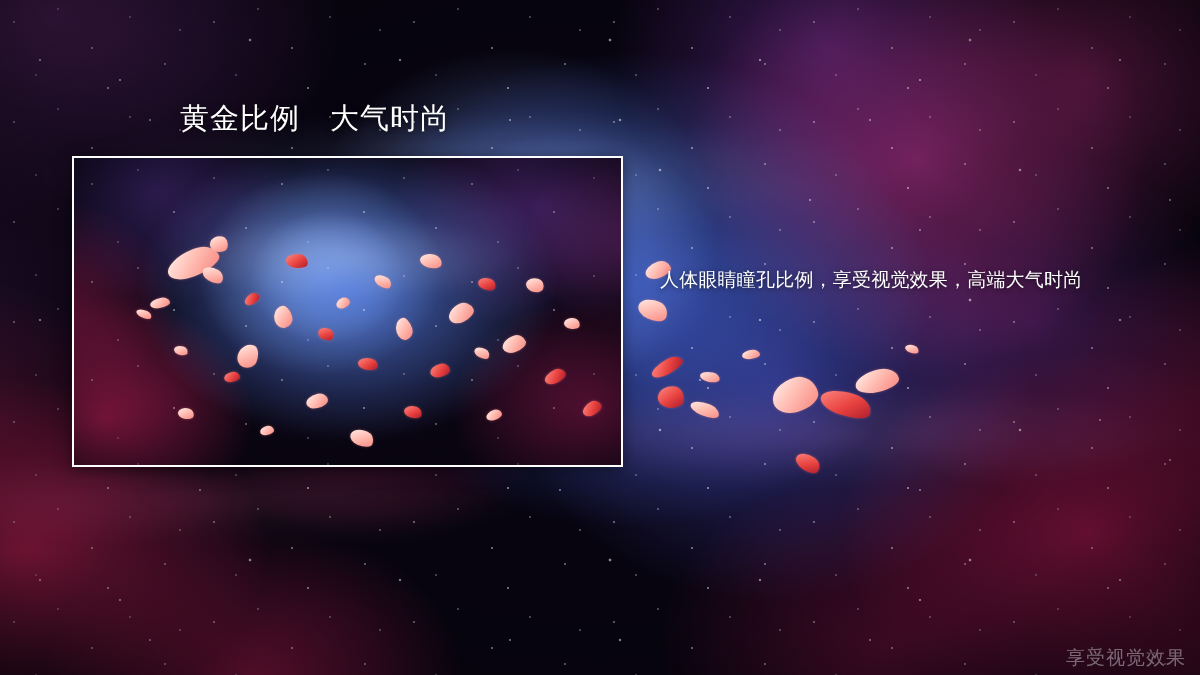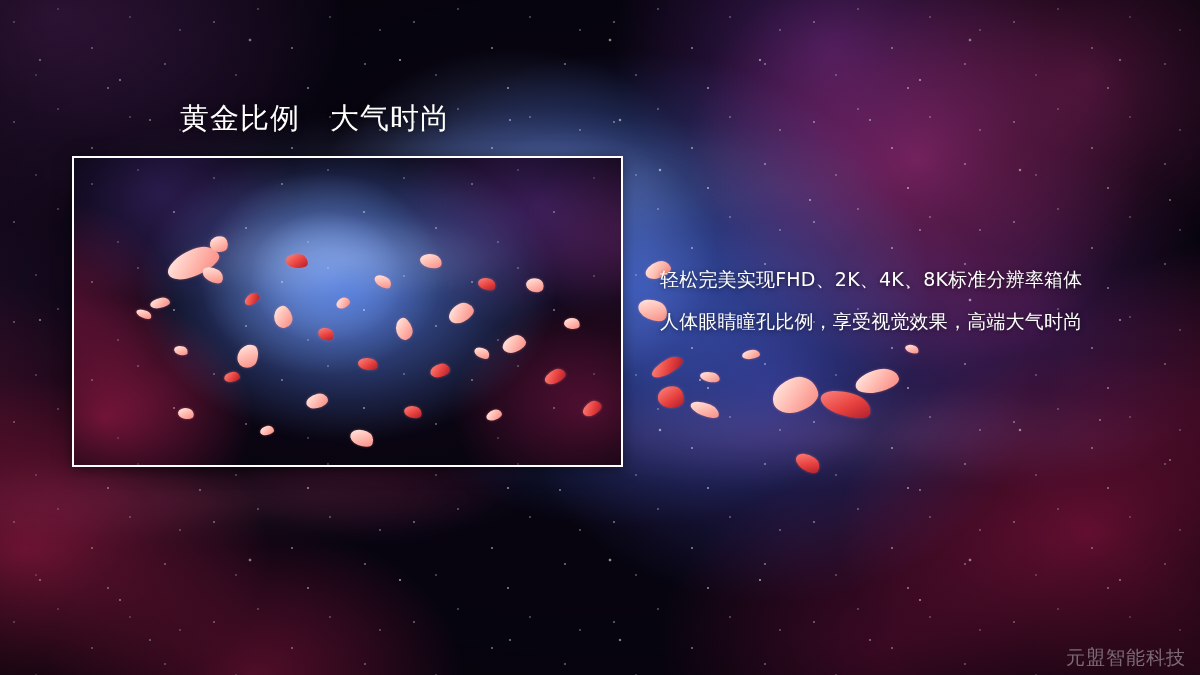--- a/index.html
+++ b/index.html
@@ -294,19 +294,18 @@
           <div class="petal light" style="left: 186px; top: 268px; width: 14px; height: 9px; transform: rotate(-10deg);"></div>
           <div class="petal dark" style="left: 330px; top: 248px; width: 18px; height: 12px; transform: rotate(16deg);"></div>
           <div class="petal light" style="left: 412px; top: 252px; width: 16px; height: 10px; transform: rotate(-18deg);"></div>
           <div class="petal light" style="left: 104px; top: 250px; width: 16px; height: 11px; transform: rotate(12deg);"></div>
           <div class="petal dark" style="left: 508px; top: 244px; width: 20px; height: 13px; transform: rotate(-28deg);"></div>
         </div>
     </div>
   </div>
 
   <div class="body-text">
-    <div class="body-line">轻松完美实现FHD、2K、4K、8K标准分辨率箱体</div>
     <div class="body-line">人体眼睛瞳孔比例，享受视觉效果，高端大气时尚</div>
   </div>
 
-  <div class="watermark">元盟智能科技</div>
+  <div class="watermark">享受视觉效果</div>
 
 </div>
 
 </body></html>

